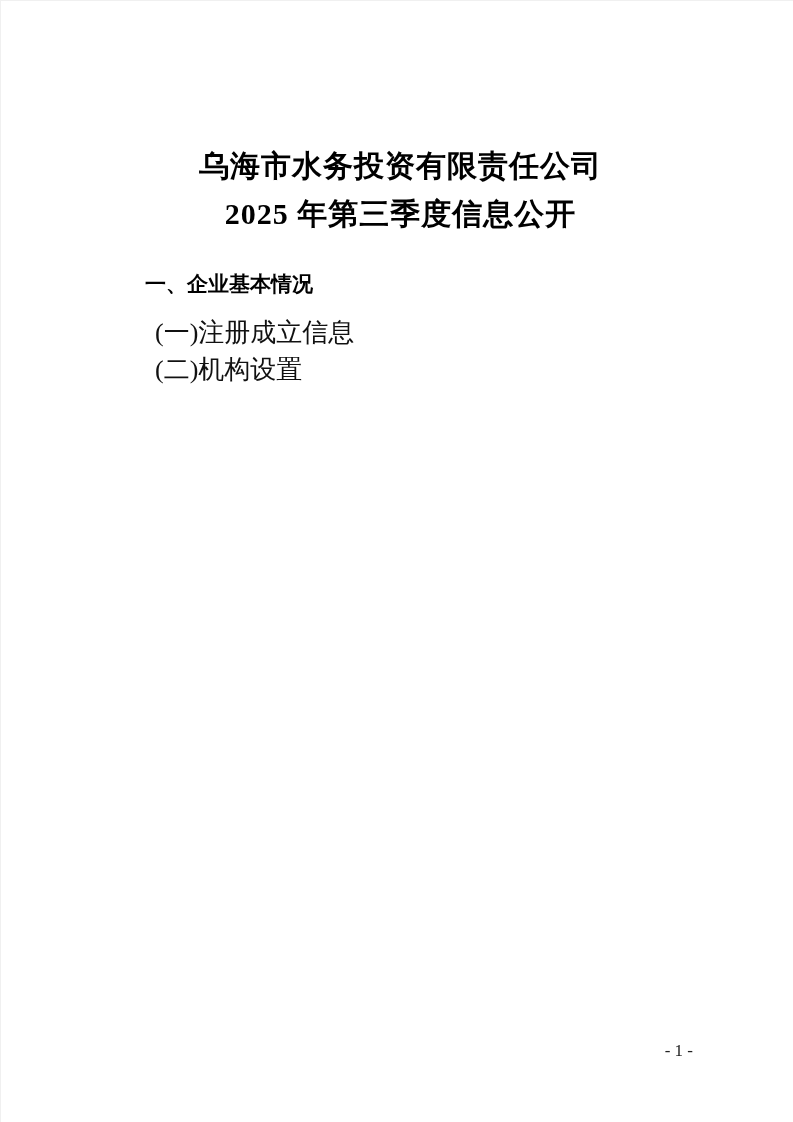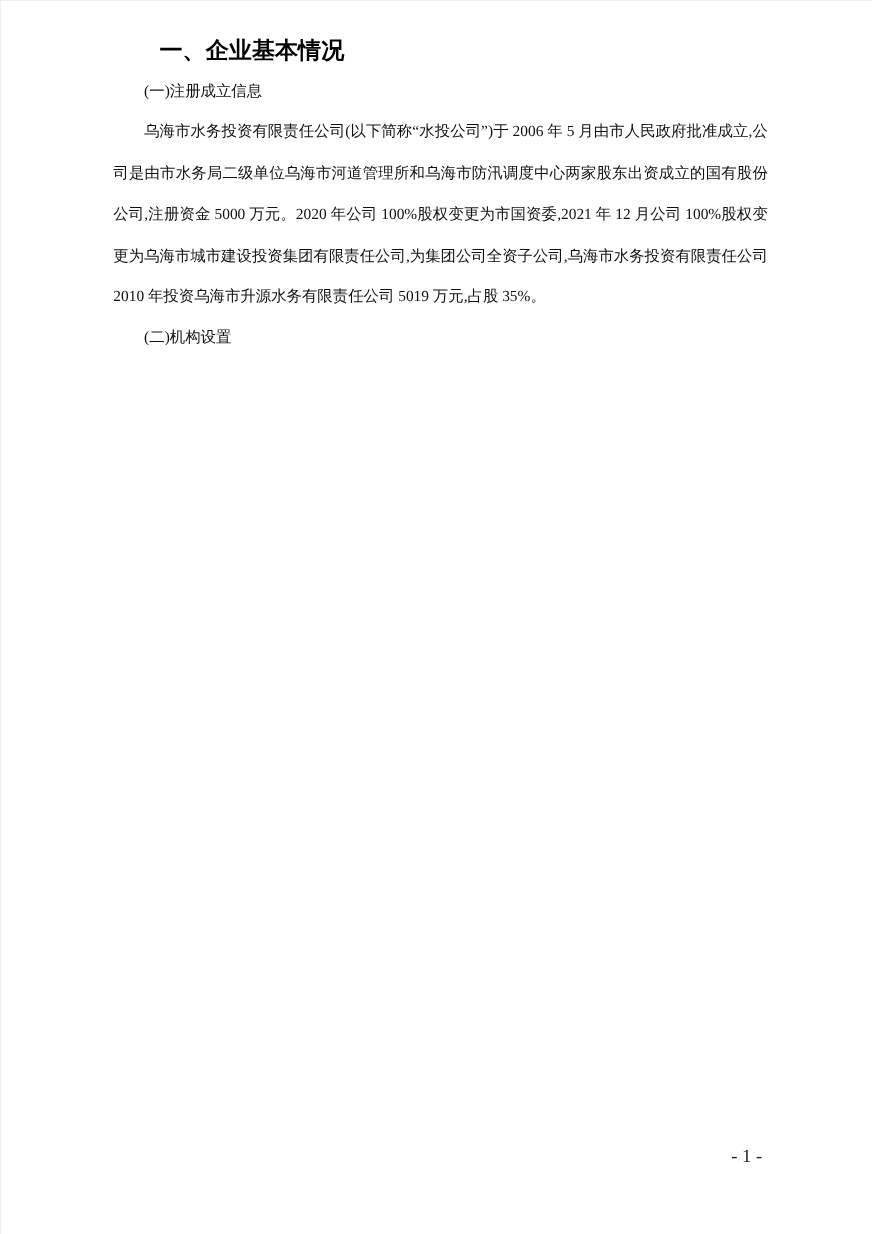--- a/index.html
+++ b/index.html
@@ -37,22 +37,23 @@
   .section-heading {
     margin-top: 27px;
     font-family: Liberation Sans, sans-serif;
     font-weight: bold;
     font-size: 21px;
     line-height: 37px;
     text-indent: 2em;
     color: #000000;
   }
   .body-text {
-    font-size: 14px;
+    font-size: 26px;
     line-height: 37.4px;
+    margin-top: 12px;
   }
   .subheading {
     text-indent: 2em;
   }
   .para {
     text-align: justify;
     text-justify: inter-ideograph;
     text-indent: 2em;
     margin: 0;
   }
@@ -65,27 +66,30 @@
     color: #222222;
     font-family: "Liberation Serif", serif;
   }
 </style>
 </head>
 <body>
 
 <div class="page">
   <div class="content">
 
+    <div class="doc-title">
+      <div>乌海市水务投资有限责任公司</div>
+      <div>2025 年第三季度信息公开</div>
+    </div>
 
     <div class="section-heading">一、企业基本情况</div>
 
     <div class="body-text">
 
       <div class="subheading">(一)注册成立信息</div>
-      <p class="para">乌海市水务投资有限责任公司(以下简称“水投公司”)于 2006 年 5 月由市人民政府批准成立,公司是由市水务局二级单位乌海市河道管理所和乌海市防汛调度中心两家股东出资成立的国有股份公司,注册资金 5000 万元。2020 年公司 100%股权变更为市国资委,2021 年 12 月公司 100%股权变更为乌海市城市建设投资集团有限责任公司,为集团公司全资子公司,乌海市水务投资有限责任公司 2010 年投资乌海市升源水务有限责任公司 5019 万元,占股 35%。</p>
 
       <div class="subheading">(二)机构设置</div>
 
 
     </div>
   </div>
 
   <div class="page-footer">- 1 -</div>
 </div>
 

